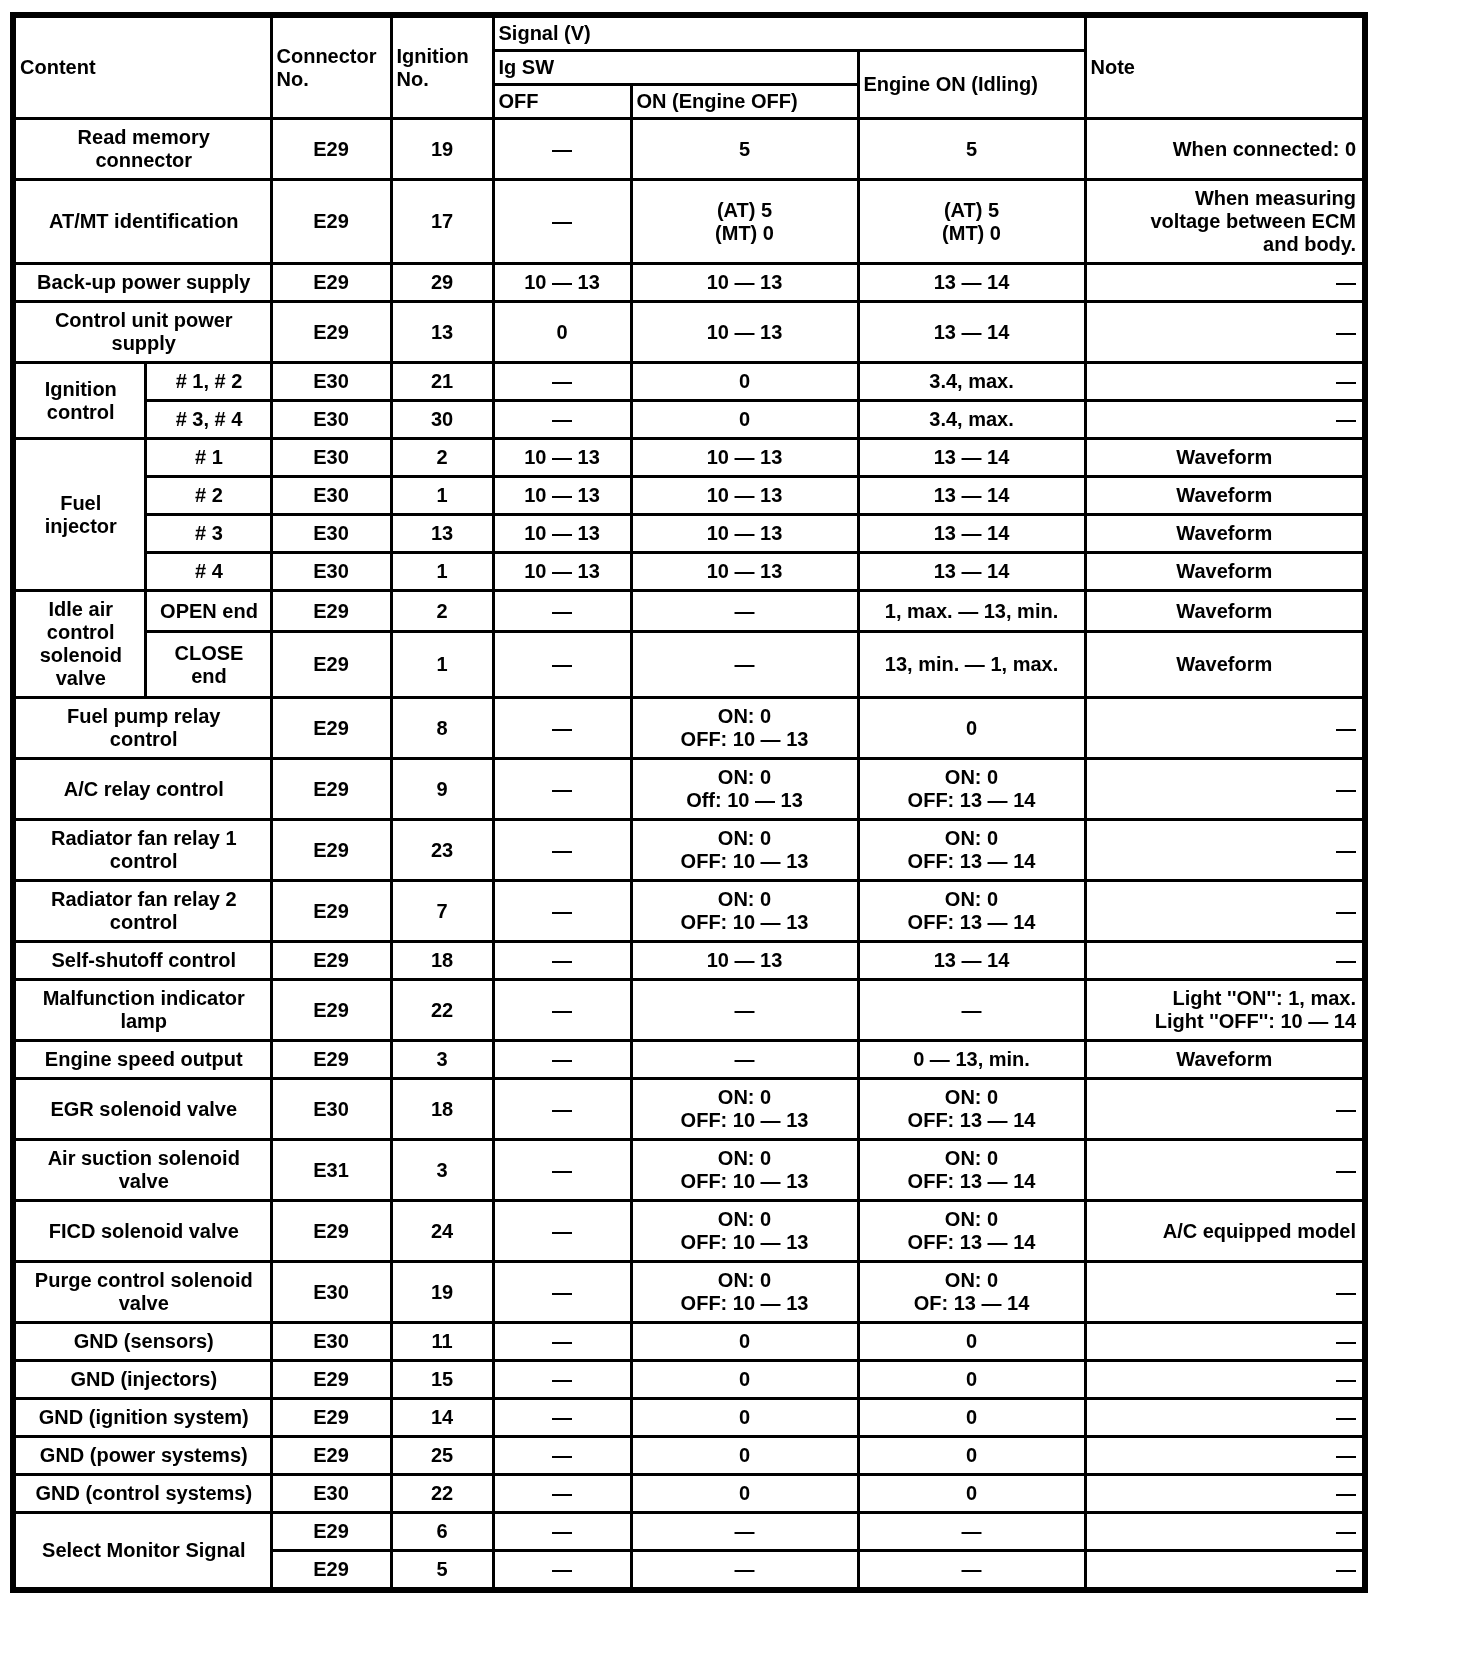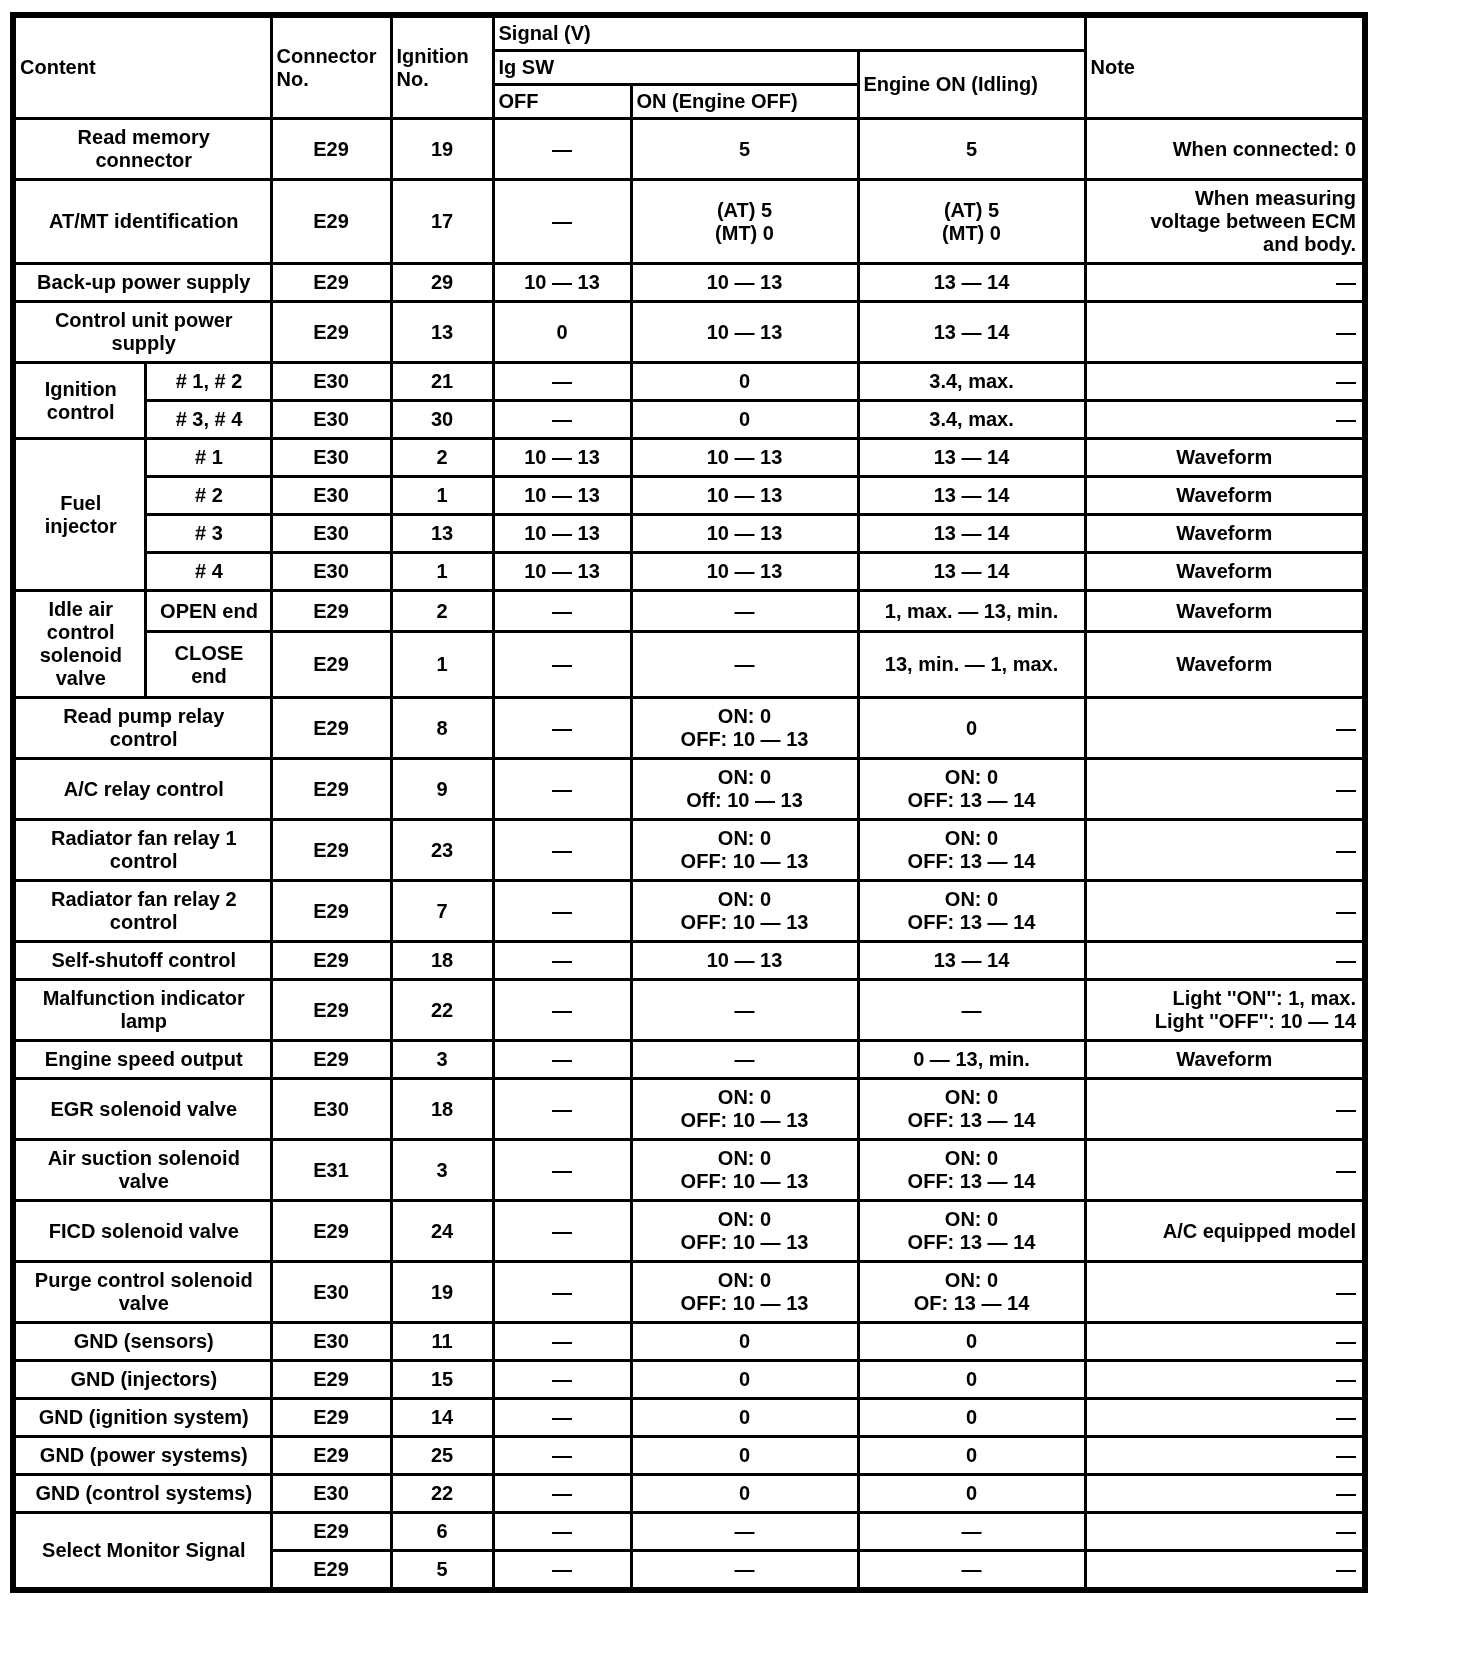--- a/index.html
+++ b/index.html
@@ -205,21 +205,21 @@
           <td class="c-sub">CLOSE
 end</td>
           <td class="c-val">E29</td>
           <td class="c-val">1</td>
           <td class="c-val">—</td>
           <td class="c-val">—</td>
           <td class="c-val">13, min. — 1, max.</td>
           <td class="c-note center">Waveform</td>
         </tr>
         <tr>
-          <td class="c-content" colspan="2">Read pump relay
+          <td class="c-content" colspan="2">Fuel pump relay
 control</td>
           <td class="c-val">E29</td>
           <td class="c-val">8</td>
           <td class="c-val">—</td>
           <td class="c-val">ON: 0
 OFF: 10 — 13</td>
           <td class="c-val">0</td>
           <td class="c-note">—</td>
         </tr>
         <tr>

